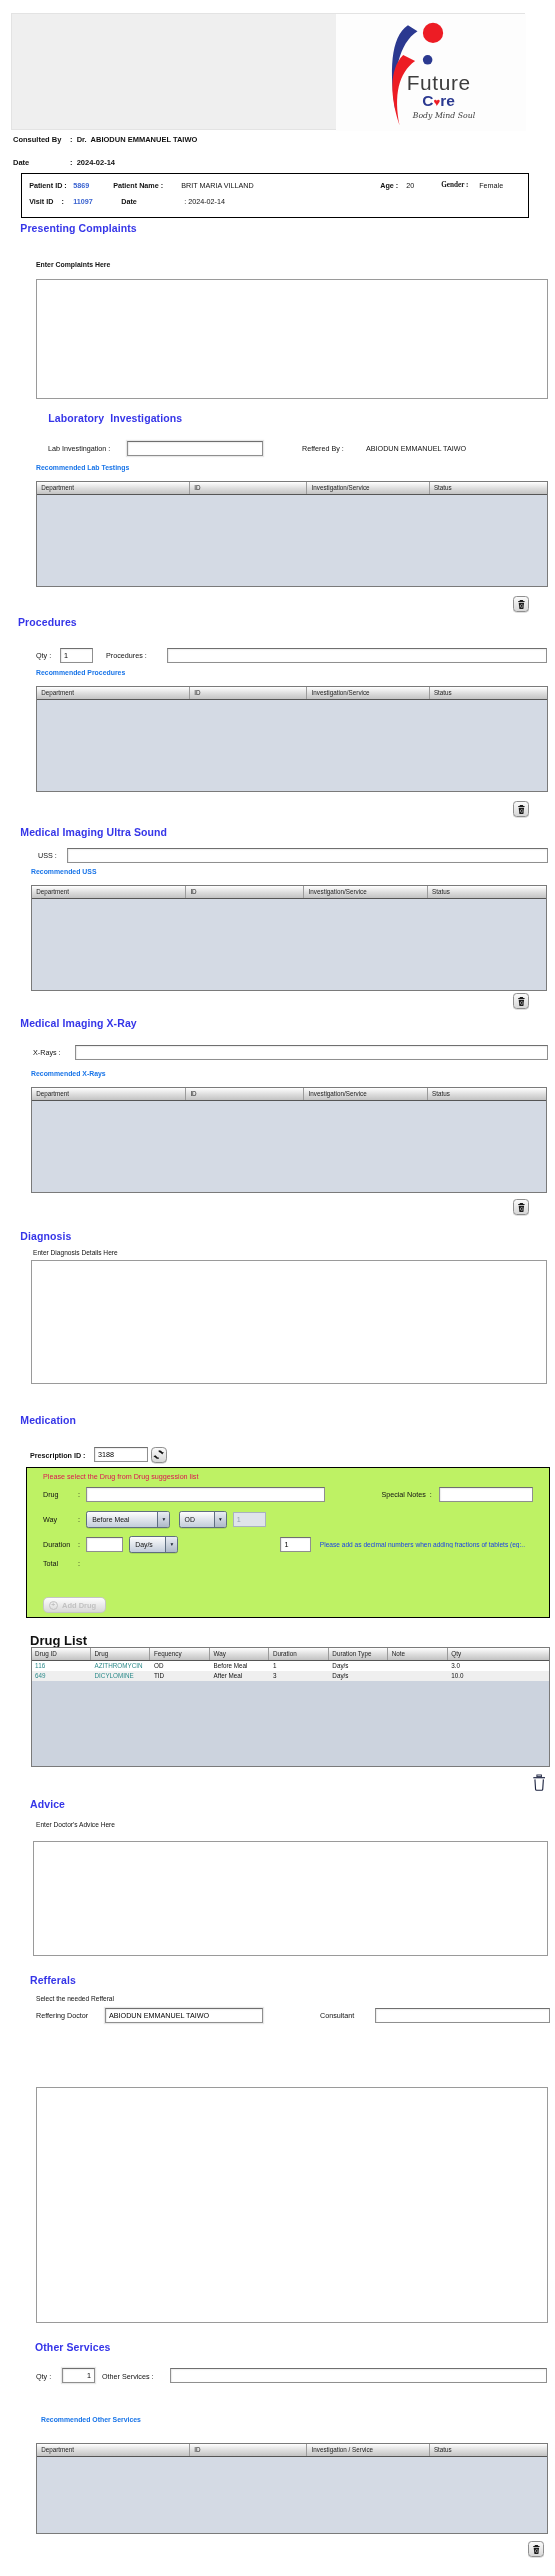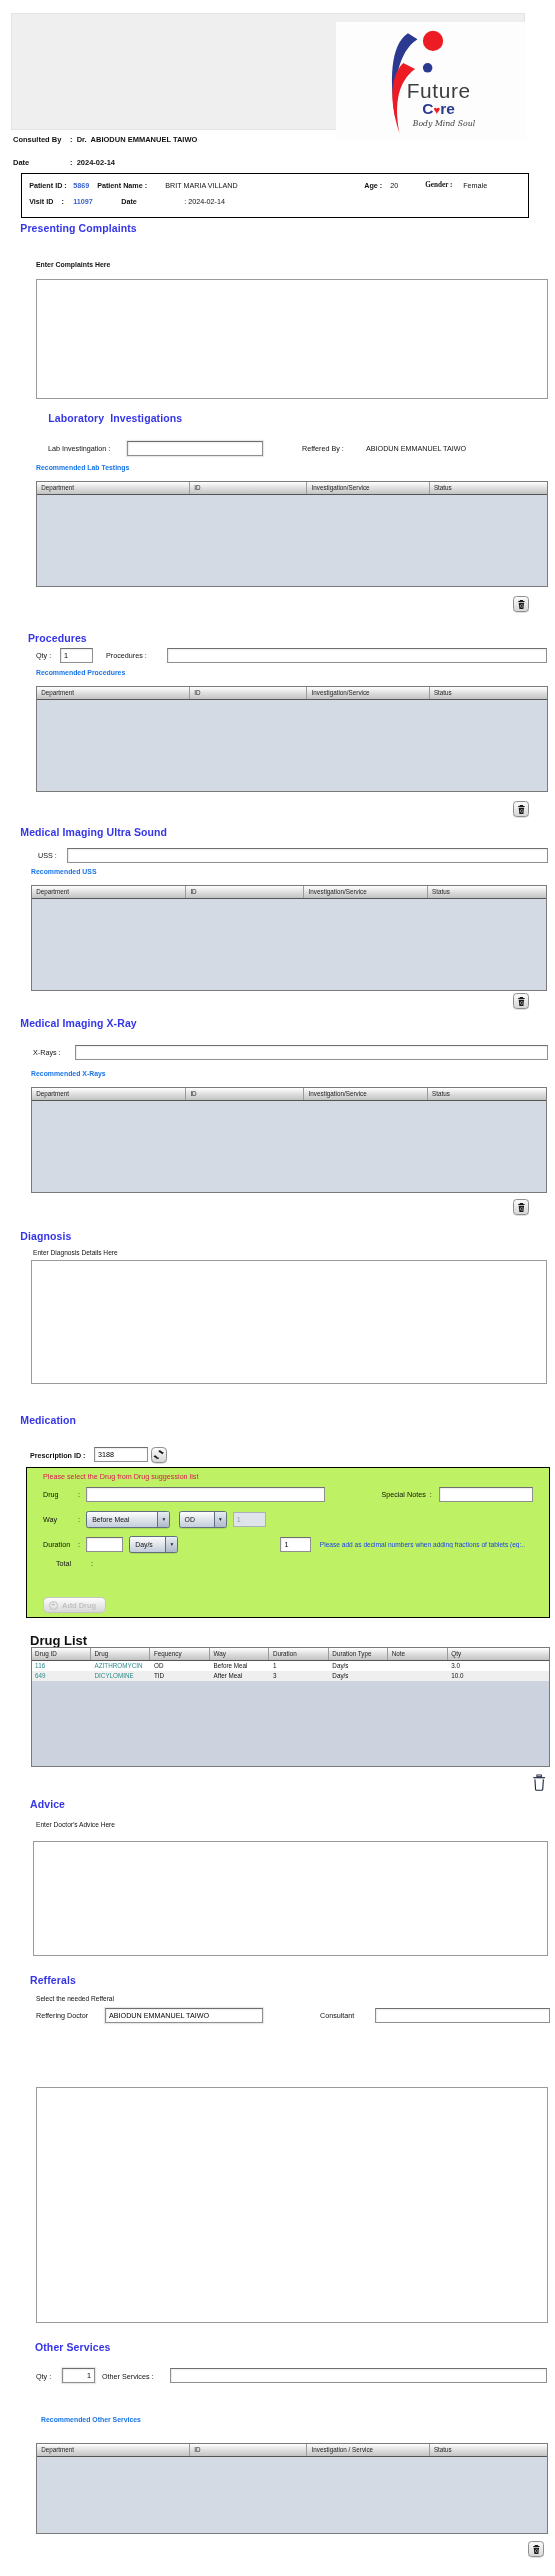--- a/index.html
+++ b/index.html
@@ -86,21 +86,21 @@
   .dl-cell { font-size:6.3px; color:#111; padding:1.2px 0 0 3.6px; white-space:nowrap; overflow:hidden; }
   .teal { color:#2c8a8a; }
   .dc1{width:11.5%}.dc2{width:11.5%}.dc3{width:11.5%}.dc4{width:11.5%}.dc5{width:11.5%}.dc6{width:11.5%}.dc7{width:11.5%}.dc8{flex:1}
 </style>
 </head>
 <body>
 
 <div class="page">
 
   <div class="abs hdr-card" style="left:10.8px; top:13px; width:514px; height:117px;">
-    <div class="abs logo-panel" style="left:324px; top:8px; width:190px; height:117px;">
+    <div class="abs logo-panel" style="left:324px; top:0; width:190px; height:117px;">
       <svg class="abs" style="left:37px; top:3.6px;" width="126" height="111" viewBox="0 0 210 186">
         <path d="M58 12 C28 32 27 92 37 156 C33 94 42 42 74 22 Z" fill="#2b3990"></path>
         <circle cx="100" cy="25" r="17" fill="#ed1c24"></circle>
         <path d="M50 62 C26 86 28 132 44 180 C34 130 42 92 70 72 Z" fill="#ed1c24"></path>
         <circle cx="91" cy="70" r="8" fill="#2b3990"></circle>
         <text x="56" y="120" font-family="Liberation Sans, sans-serif" font-size="35" fill="#3d3d3d" letter-spacing="1">
           <tspan>Future</tspan></text>
         <text x="82" y="148" font-family="Liberation Sans, sans-serif" font-size="26" font-weight="bold" fill="#2b3990">
           <tspan>C</tspan><tspan fill="#ed1c24" font-size="19">♥</tspan><tspan>re</tspan></text>
         <text x="66" y="168" font-family="DejaVu Serif, serif" font-style="italic" font-size="13" fill="#3a3a3a">Body Mind Soul</text>
@@ -115,21 +115,21 @@
   </div>
   <div class="abs meta-row" style="left:13px; top:158px;">
     <span class="meta-label">Date</span>
     <span>:</span><span>&nbsp;&nbsp;</span>
     <span>2024-02-14</span>
   </div>
 
   <div class="abs pt-box" style="left:21px; top:173px; width:508px; height:45px;">
     <div class="pt-row">
       <span class="b" style="width:44px;">Patient ID :</span>
-      <span class="blue-val" style="width:24px;">5869</span>
+      <span class="blue-val" style="width:40px;">5869</span>
       <span class="b" style="width:68px;">Patient Name :</span>
       <span style="width:199px;">BRIT MARIA VILLAND</span>
       <span class="b" style="width:26px;">Age :</span>
       <span style="width:35px;">20</span>
       <span class="b" style="width:38px;font-family:Liberation Serif, serif;">Gender :</span>
       <span>Female</span>
     </div>
     <div class="pt-row">
       <span class="b" style="width:44px;">Visit ID    :</span>
       <span class="blue-val" style="width:48px;">11097</span>
@@ -161,21 +161,21 @@
   <div class="abs trash-btn" style="left:513px; top:596px;">
     <svg width="10.8" height="10.8" viewBox="0 0 24 24">
       <rect x="8" y="2" width="8" height="2.2" rx="1" fill="#1b1b1b"></rect>
       <rect x="4.5" y="4.6" width="15" height="2.2" rx="1" fill="#1b1b1b"></rect>
       <path d="M6 8.2 h12 l-1.3 12.6 a1.9 1.9 0 0 1 -1.9 1.7 h-5.6 a1.9 1.9 0 0 1 -1.9 -1.7 z" fill="#1b1b1b"></path>
       <path d="M14.6 13.2 a3 3 0 1 0 0.9 2.8" fill="none" stroke="#fff" stroke-width="1.2"></path>
       <path d="M15.9 12 l0.4 2.4 -2.3 -0.6 z" fill="#fff"></path>
     </svg>
   </div>
 
-  <div class="abs h1" style="left:28px; top:616px;margin-top:16px;">Procedures</div>
+  <div class="abs h1" style="left:18px; top:616px;">Procedures</div>
   <div class="abs lbl" style="left:36px; top:651px;">Qty :</div>
   <input class="abs fld noring" style="left: 60px; top: 648px; width: 33px;" value="1">
   <div class="abs lbl" style="left:106px; top:651px;">Procedures :</div>
   <input class="abs fld noring" style="left: 167px; top: 648px; width: 380px;" value="">
   <div class="abs link" style="left:36px; top:669px;">Recommended Procedures</div>
   <div class="abs rtable" style="left:36px; top:686px; width:512px; height:106px;">
     <div class="rt-head">
       <div class="rt-cell rt-c1">Department</div>
       <div class="rt-cell rt-c2">ID</div>
       <div class="rt-cell rt-c3">Investigation/Service</div>
@@ -284,21 +284,21 @@
       <span class="mcolon">:</span>
       <input class="fld noring" style="width: 37px;" value="">
       <div class="dd" style="width:49px; margin-left:6px;">
         <span class="dd-val">Day/s</span>
         <span class="dd-arrow">▼</span>
       </div>
       <input class="fld noring" style="width: 31px; margin-left: 102px;" value="1">
       <span class="blue-note" style="margin-left:8.4px; width:227px;">Please add as decimal numbers when adding fractions of tablets (eg:..</span>
     </div>
 
-    <div class="mrow" style="left:16px; top:91px;margin-left:13px;">
+    <div class="mrow" style="left:16px; top:91px;">
       <span class="mlabel">Total</span>
       <span class="mcolon">:</span>
       <span></span>
     </div>
 
     <div class="abs add-btn" style="left:16px; top:129px;">
       <span class="plus-circle">+</span>
       <span>Add Drug</span>
     </div>
   </div>

